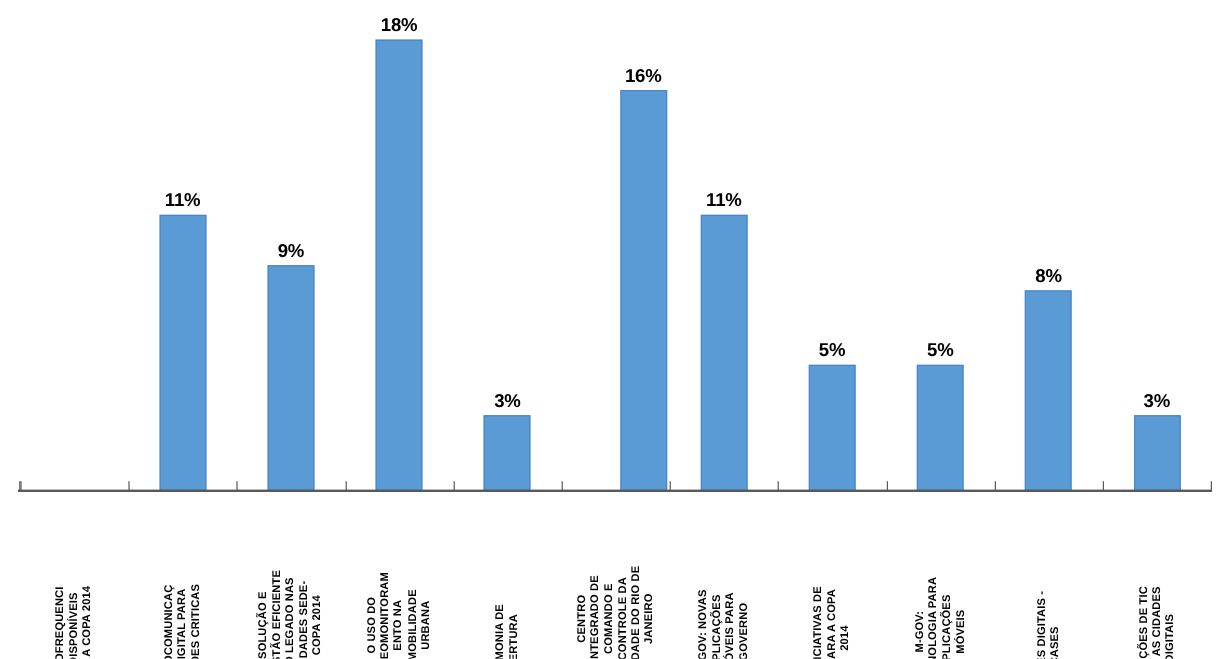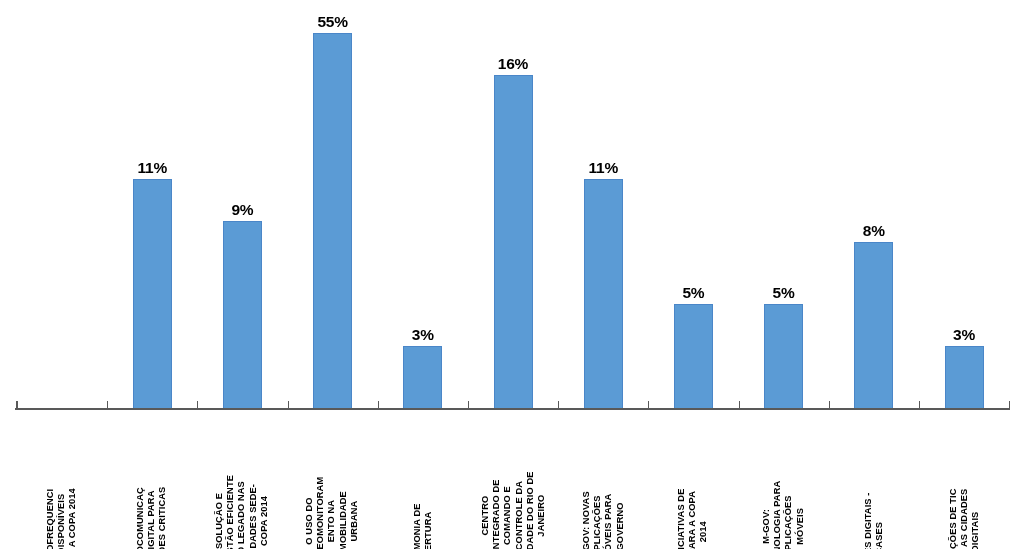--- a/index.html
+++ b/index.html
@@ -137,31 +137,31 @@
         </div>
       </div>
       <div class="bar-slot" style="left: 197.4px;">
         <div class="bar-col">
           <div class="bar-value">9%</div>
           <div class="bar-rect" title="SOLUÇÃO E GESTÃO EFICIENTE DO LEGADO NAS CIDADES SEDE-COPA 2014 — 9%" style="height: 188px; background: rgb(91, 155, 213); border-color: rgb(74, 134, 200);"></div>
         </div>
       </div>
       <div class="bar-slot" style="left: 287.6px;">
         <div class="bar-col">
-          <div class="bar-value">55%</div>
+          <div class="bar-value">18%</div>
           <div class="bar-rect" title="O USO DO VIDEOMONITORAMENTO NA MOBILIDADE URBANA — 18%" style="height: 376px; background: rgb(91, 155, 213); border-color: rgb(74, 134, 200);"></div>
         </div>
       </div>
       <div class="bar-slot" style="left: 377.8px;">
         <div class="bar-col">
           <div class="bar-value">3%</div>
           <div class="bar-rect" title="CERIMONIA DE ABERTURA — 3%" style="height: 63px; background: rgb(91, 155, 213); border-color: rgb(74, 134, 200);"></div>
         </div>
       </div>
-      <div class="bar-slot" style="left: 468px;">
+      <div class="bar-slot" style="left: 491px;">
         <div class="bar-col">
           <div class="bar-value">16%</div>
           <div class="bar-rect" title="CENTRO INTEGRADO DE COMANDO E CONTROLE DA CIDADE DO RIO DE JANEIRO — 16%" style="height: 334px; background: rgb(91, 155, 213); border-color: rgb(74, 134, 200);"></div>
         </div>
       </div>
       <div class="bar-slot" style="left: 558.2px;">
         <div class="bar-col">
           <div class="bar-value">11%</div>
           <div class="bar-rect" title="M-GOV: NOVAS APLICAÇÕES MÓVEIS PARA GOVERNO — 11%" style="height: 230px; background: rgb(91, 155, 213); border-color: rgb(74, 134, 200);"></div>
         </div>

